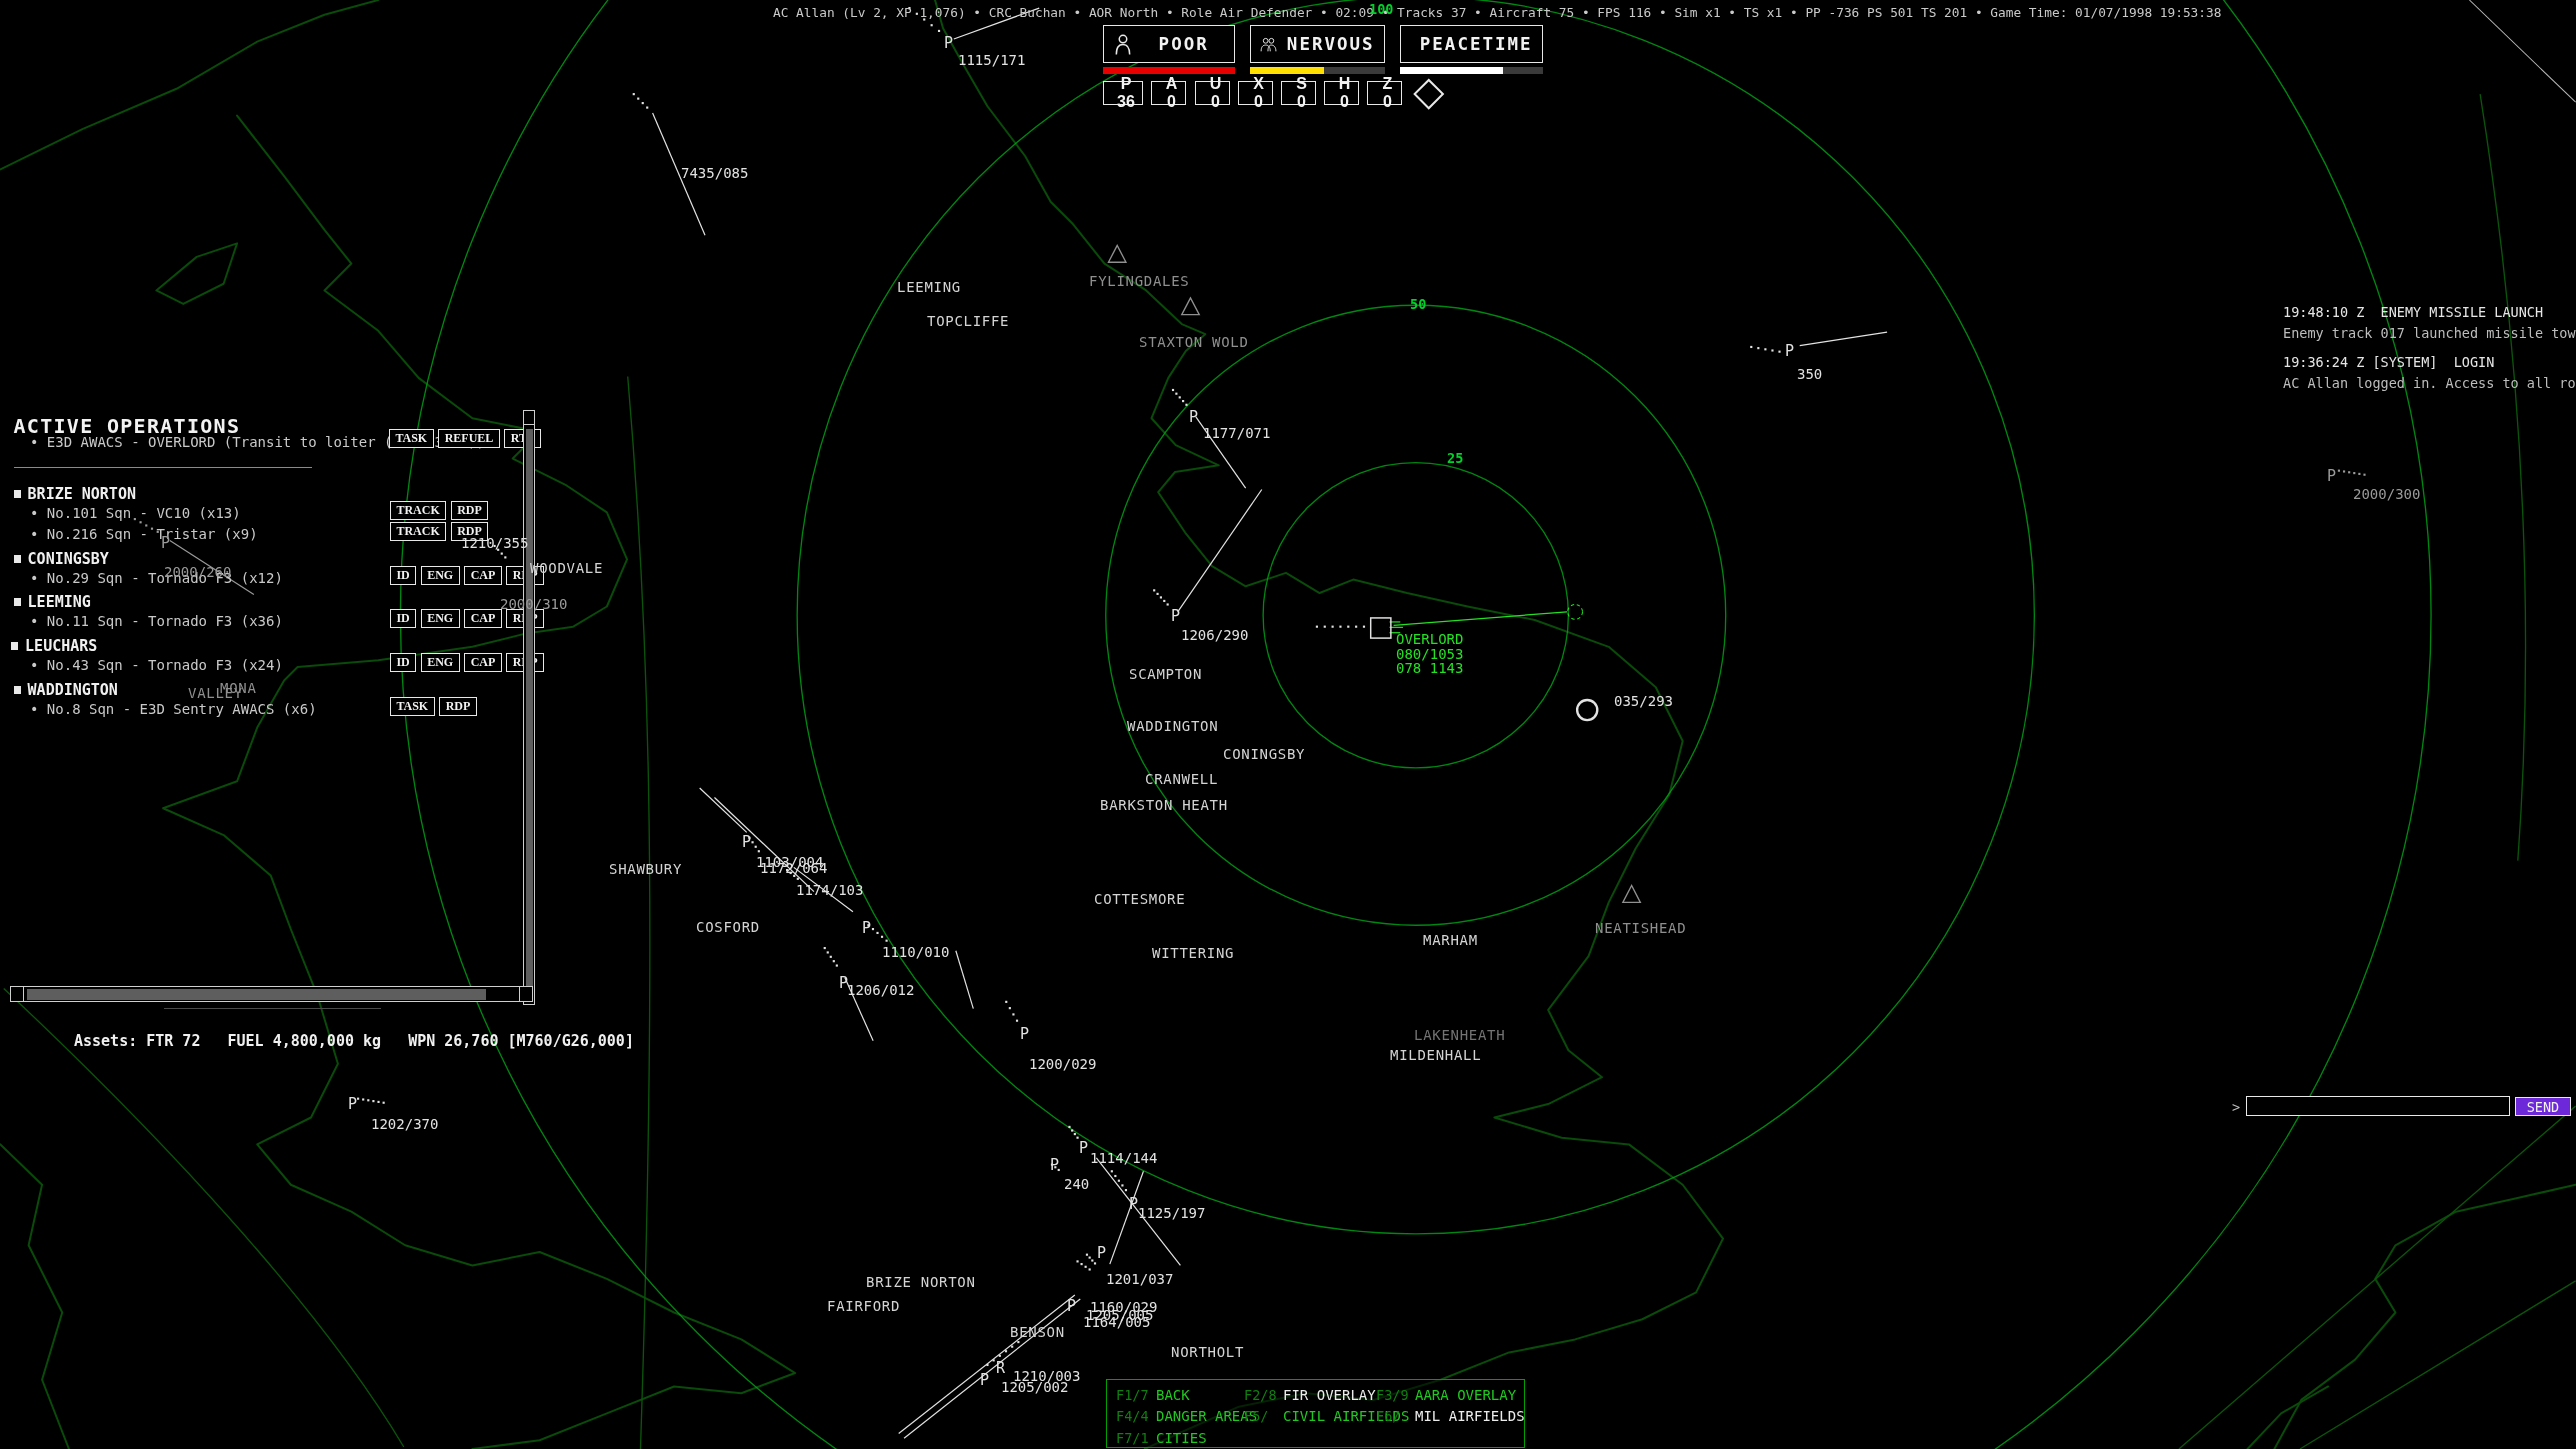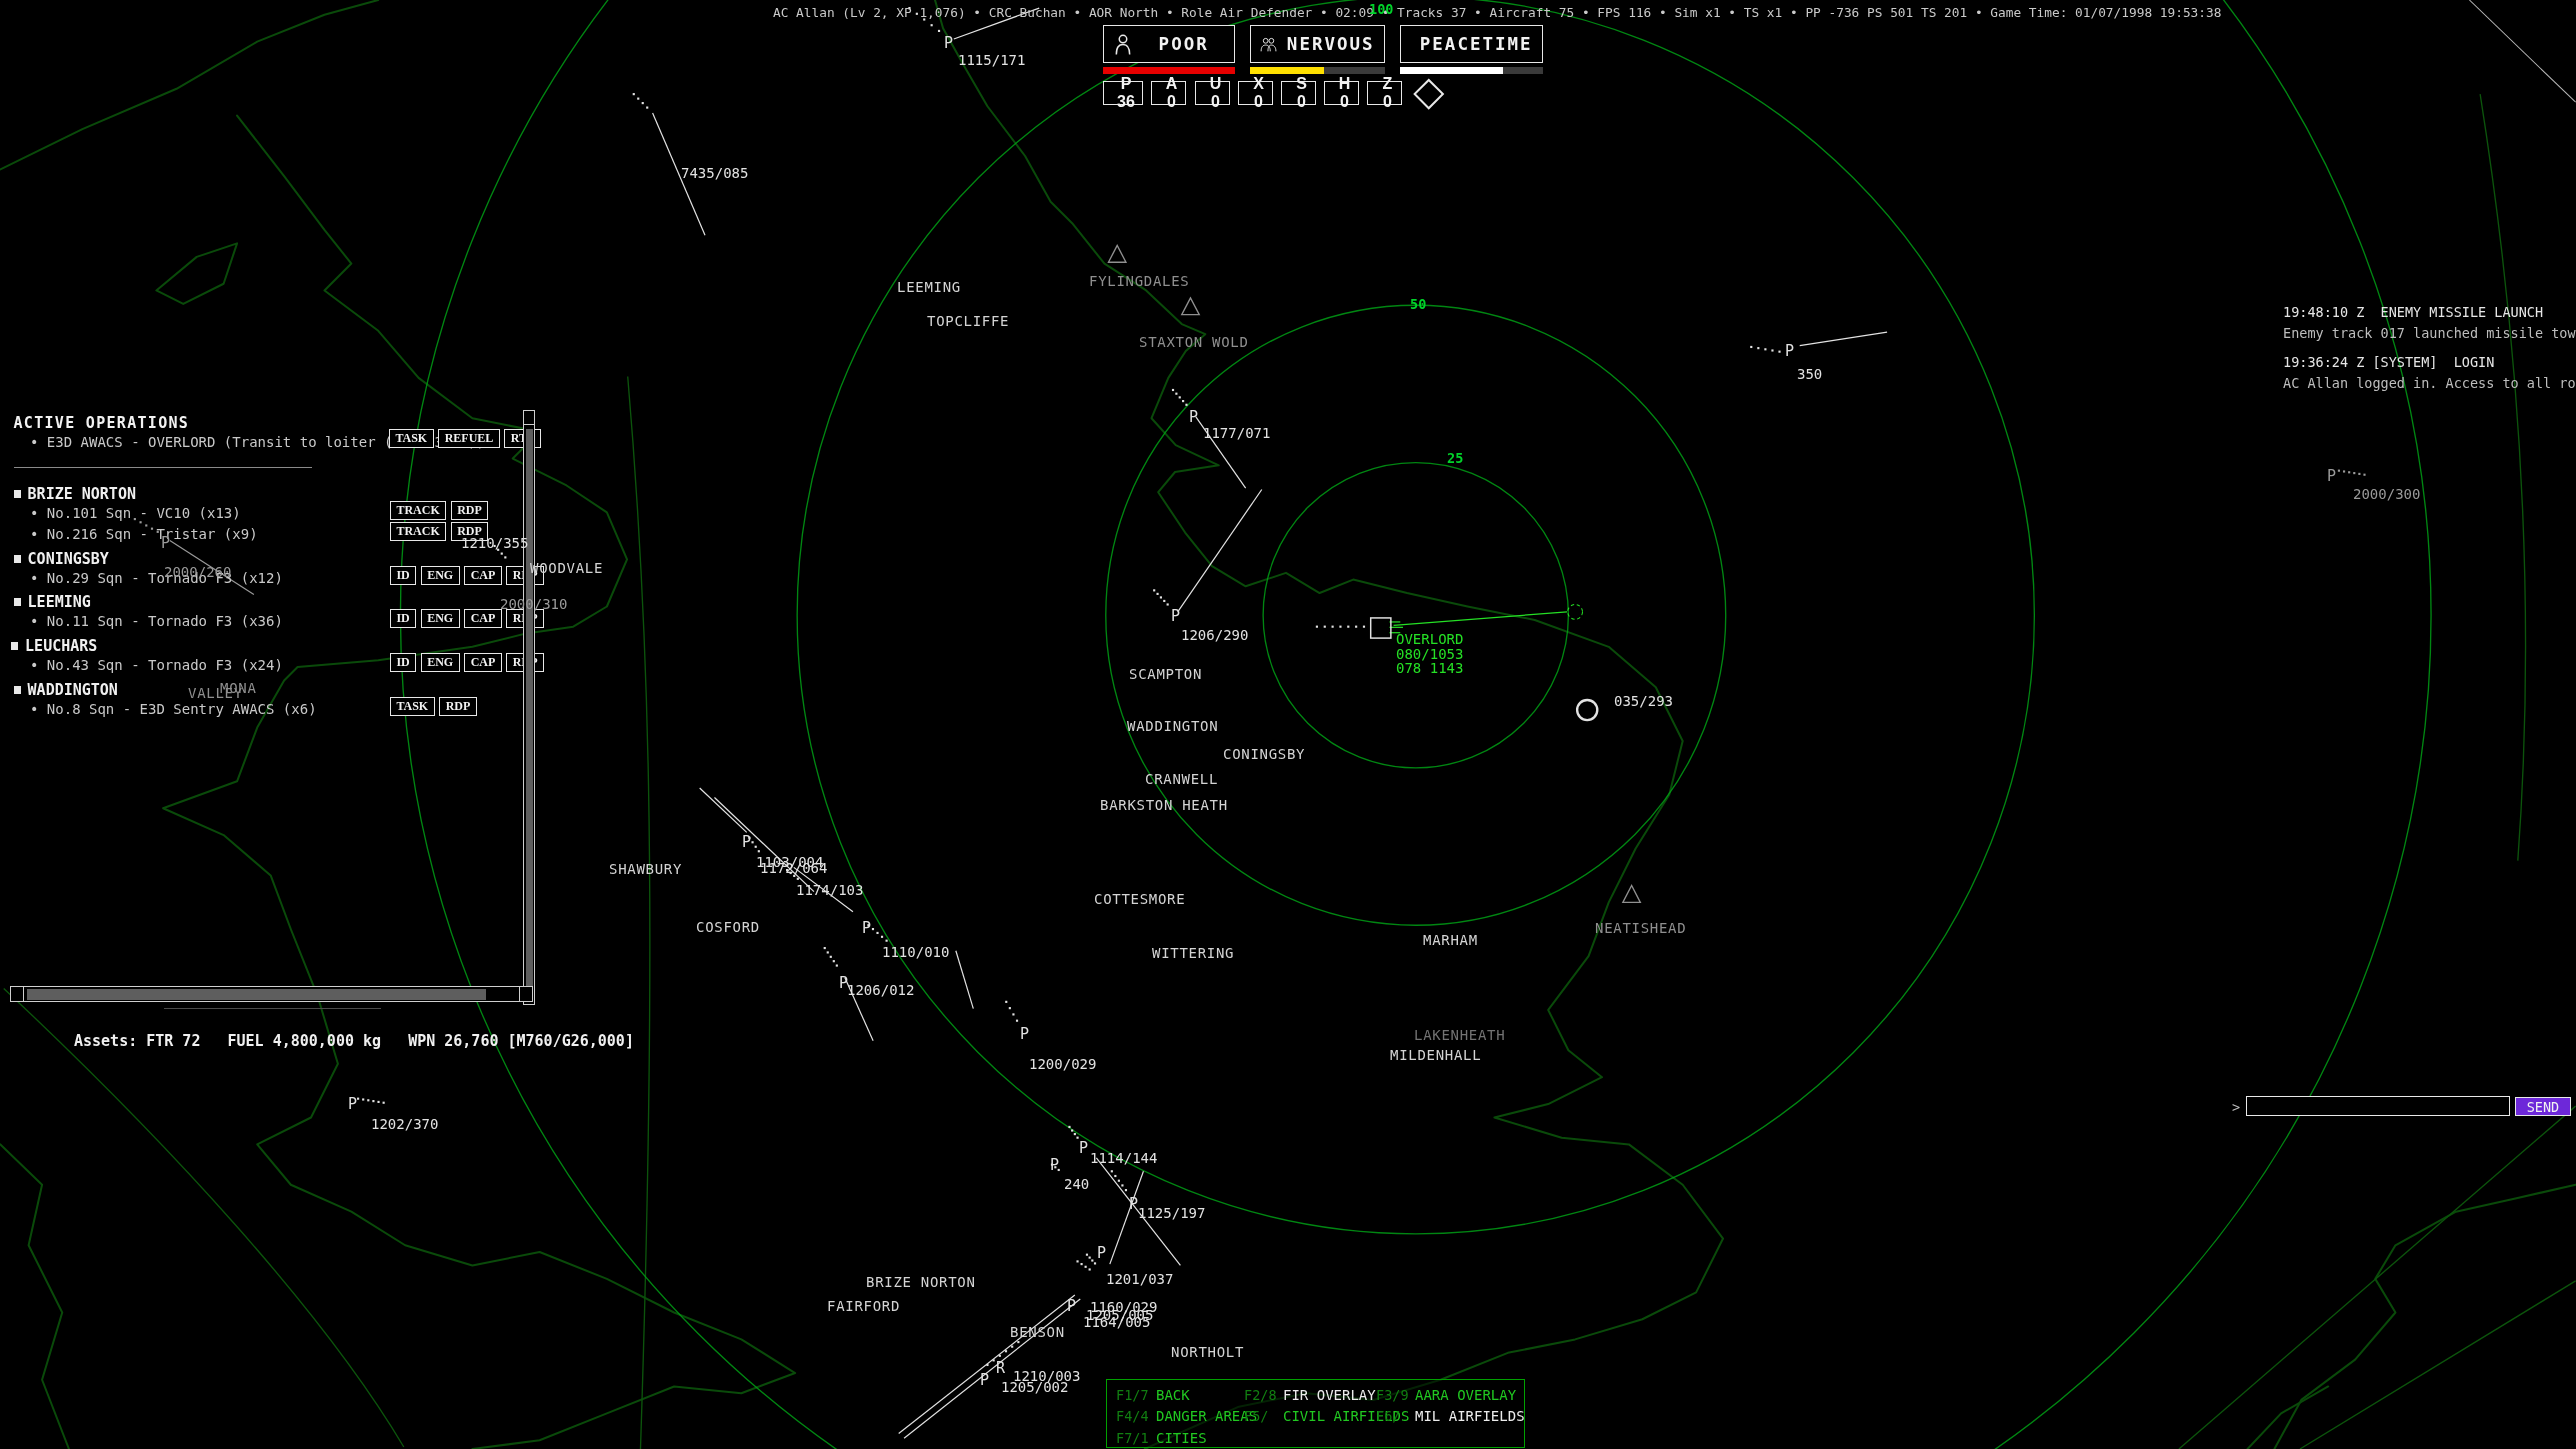--- a/index.html
+++ b/index.html
@@ -9,21 +9,21 @@
   .abs{position:absolute;white-space:pre;}
   .status{font-size:12.8px;color:#c9c9c9;letter-spacing:0px;}
   .threatbox{position:absolute;height:38px;border:1.3px solid #e8e8e8;background:#000;
              display:flex;align-items:center;gap:9.4px;padding:0 9.4px;box-sizing:border-box;}
   .threatlabel{font-size:17.5px;font-weight:bold;letter-spacing:2px;color:#f2f2f2;flex:1;text-align:center;}
   .bar{position:absolute;height:7.4px;background:#3a3a3a;}
   .barfill{height:100%;}
   .counter{position:absolute;height:24px;border:1.3px solid #e8e8e8;background:#000;color:#f2f2f2;
            font-size:16px;font-weight:bold;display:flex;align-items:center;justify-content:center;box-sizing:border-box;padding-left:12px;}
   .diamond{position:absolute;width:17.5px;height:17.5px;border:2px solid #e8e8e8;transform:rotate(45deg);background:#000;}
-  .ptitle{font-size:15px;font-weight:bold;letter-spacing:1.3px;color:#f2f2f2;}
+  .ptitle{font-size:20px;font-weight:bold;letter-spacing:1.3px;color:#f2f2f2;}
   .ptext{font-size:14px;color:#c9c9c9;}
   .pbase{font-size:15px;font-weight:bold;color:#f0f0f0;display:flex;align-items:center;gap:6.7px;}
   .pbase .sq{width:7.4px;height:7.4px;background:#e8e8e8;display:inline-block;}
   .btnrow{position:absolute;display:flex;gap:4.7px;}
   .ubtn{border:1.3px solid #e8e8e8;background:#000;color:#f2f2f2;font-size:12px;font-weight:bold;
         padding:2px 5.4px;font-family:Liberation Serif, serif;cursor:pointer;line-height:1.1;}
   .divider{position:absolute;height:0;border-top:0.7px solid #8a8a8a;}
   .maplabel{font-size:14px;letter-spacing:0.7px;}
   .ringlab{font-size:13.5px;font-weight:bold;color:#00d22a;}
   .tlabel{font-size:14px;text-align:center;}

